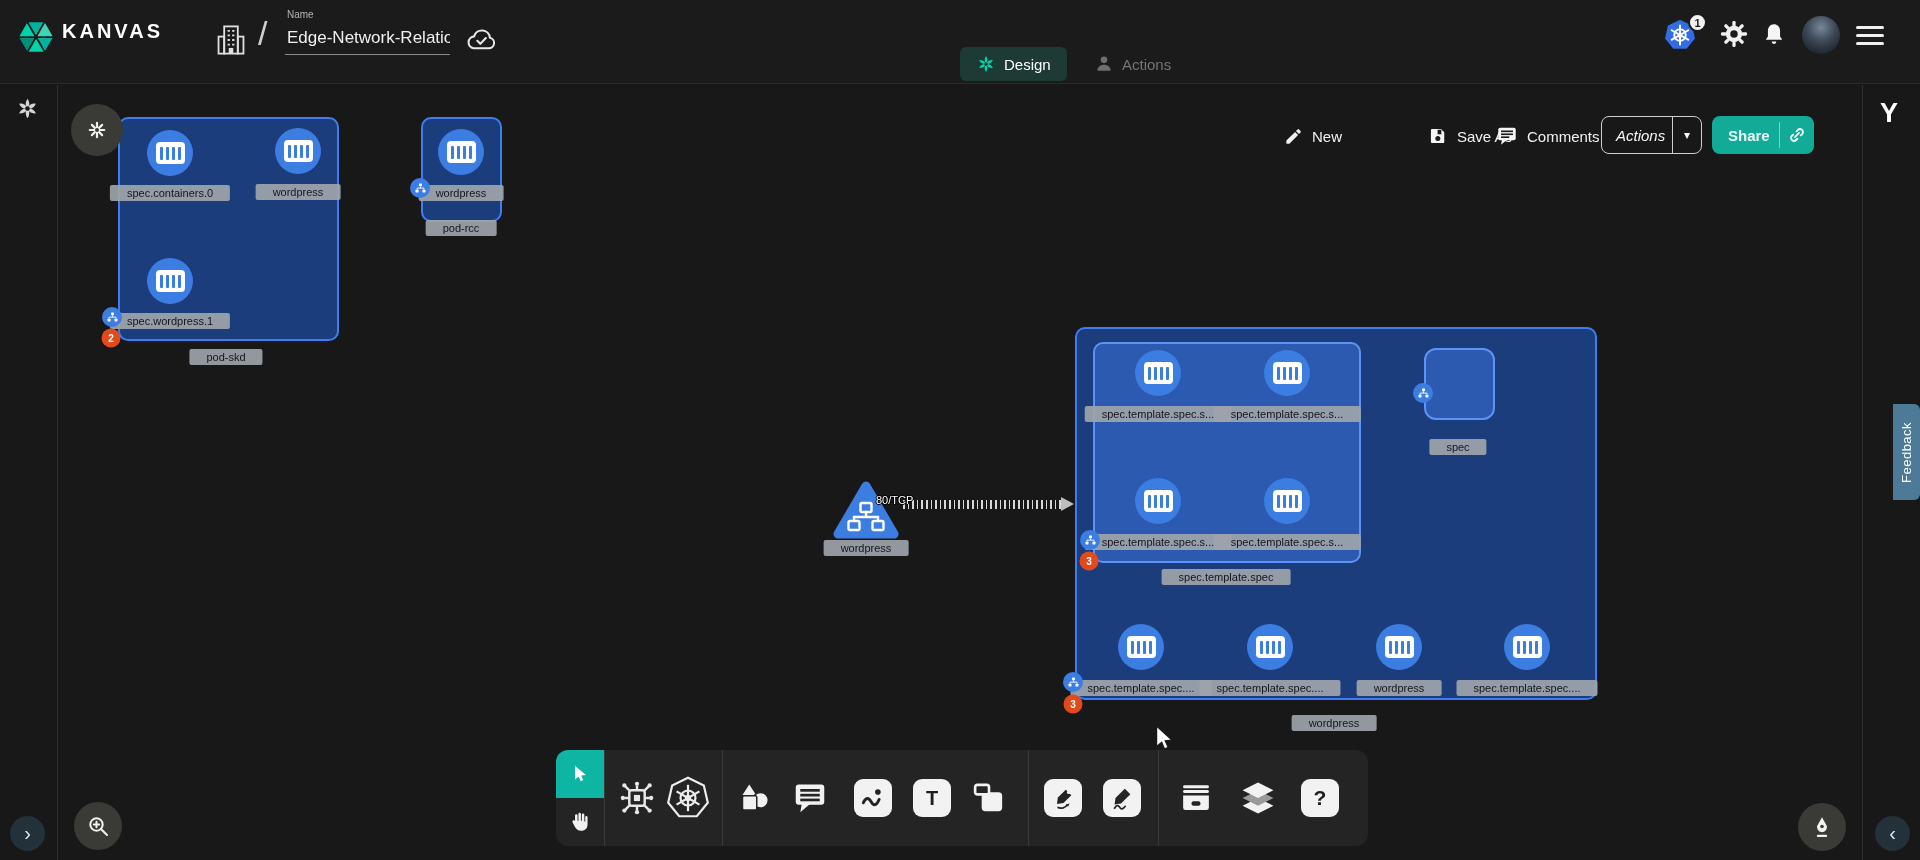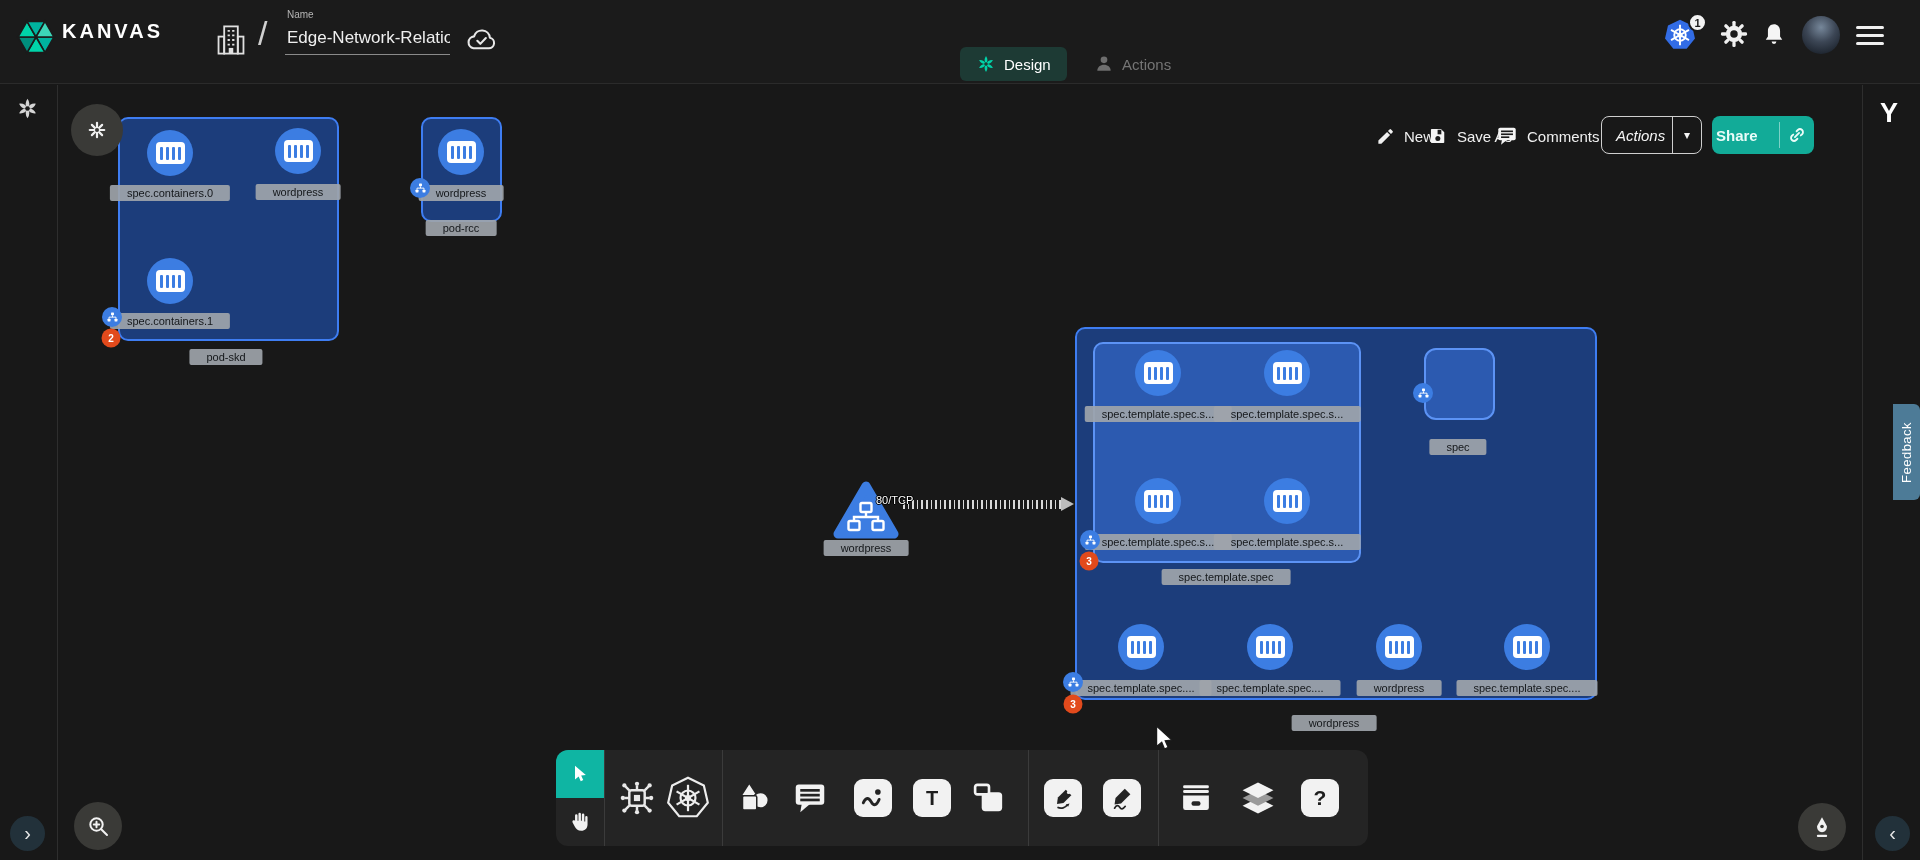--- a/index.html
+++ b/index.html
@@ -24,21 +24,21 @@
   .burger span { display:block; width:28px; height:3px; background:#f0f0f0; border-radius:2px; margin-bottom:5px; }
 
   
   .act-label { color:#f0f0f0; font-size:15px; }
   .act-item { position:absolute; top:118px; height:36px; display:flex; align-items:center; gap:9px; cursor:pointer; z-index:30;}
   .actions-btn { position:absolute; left:1601px; top:116px; width:101px; height:38px; border:1px solid #cfcfcf; border-radius:8px; display:flex; align-items:center; color:#f5f5f5; font-size:15px; z-index:30;}
   .actions-btn .lbl { padding-left:14px; flex:1;font-style:italic; }
   .actions-btn .vdiv { width:1px; height:100%; background:#cfcfcf; }
   .actions-btn .caret { width:28px; text-align:center; font-size:12px; }
   .share-btn { position:absolute; left:1712px; top:116px; width:102px; height:38px; background:#12ab98; border-radius:8px; display:flex; align-items:center; color:#eafcf8; font-size:15px; font-weight:700; z-index:30;}
-  .share-btn .lbl { padding-left:4px; flex:1; }
+  .share-btn .lbl { padding-left:16px; flex:1; }
   .share-btn .vdiv { width:1px; height:70%; background:rgba(255,255,255,.45); }
   .share-btn .linkwrap { width:34px; display:flex; justify-content:center; }
 
   
   .vline { position:absolute; top:85px; bottom:0; width:1px; background:#2e2e2e; }
   .feedback { position:absolute; left:1893px; top:404px; width:27px; height:96px; background:#4d7b97; border-radius:6px 0 0 6px; color:#fff; font-size:13px; display:flex; align-items:center; justify-content:center; writing-mode:vertical-rl; transform:rotate(180deg); letter-spacing:.5px; z-index:20;}
   .ytoggle { position:absolute; left:1880px; top:98px; color:#fff; font-size:27px; font-weight:700; z-index:20;}
   .circ-btn { position:absolute; border-radius:50%; display:flex; align-items:center; justify-content:center; z-index:25;}
   .dark-circ { background:#3a3a37; }
   .slate-circ { background:#22313a; color:#e8e8e8; font-size:20px; }
@@ -185,21 +185,21 @@
       <path d="M50 50 Q34 30 50 8 Q66 30 50 50" transform="rotate(180 50 50)"></path>
       <path d="M50 50 Q34 30 50 8 Q66 30 50 50" transform="rotate(240 50 50)"></path>
       <path d="M50 50 Q34 30 50 8 Q66 30 50 50" transform="rotate(300 50 50)"></path>
     </g>
     <circle cx="50" cy="50" r="10" fill="#181818"></circle>
   </svg>
 
   <div class="ytoggle">Y</div>
   <div class="feedback">Feedback</div>
 
-  <div class="act-item" style="left:1376px">
+  <div class="act-item" style="left:1284px">
     <svg width="19" height="19" viewBox="0 0 24 24">
       <path fill="#f0f0f0" d="M3 17.2V21h3.8L17.8 10 14 6.2 3 17.2zM18.9 8.9l2-2a1.3 1.3 0 000-1.9l-1.9-1.9a1.3 1.3 0 00-1.9 0l-2 2 3.8 3.8z"></path>
     </svg>
     <span class="act-label">New</span>
   </div>
 
   <div class="act-item" style="left:1428px">
     <svg width="20" height="20" viewBox="0 0 24 24">
       <path d="M4.5 3.5h11l4 4v12a1 1 0 01-1 1h-14a1 1 0 01-1-1v-15a1 1 0 011-1z" fill="#f5f5f5"></path>
       <rect x="11.5" y="4.5" width="4.5" height="5.5" fill="#1b1b1b"></rect>
@@ -273,21 +273,21 @@
   <div class="k-node" style="left:170px;top:281px">
       <div class="cont-ico">
         <i></i>
         <i></i>
         <i></i>
         <i></i>
       </div>
     </div>
   <div class="k-label" style="left:170px;top:193px">spec.containers.0</div>
   <div class="k-label" style="left:298px;top:192px">wordpress</div>
-  <div class="k-label" style="left:170px;top:321px">spec.containers.1</div>
+  <div class="k-label" style="left:170px;top:321px">spec.wordpress.1</div>
   <div class="edge-ico" style="left:112px;top:317px">
     <svg width="11" height="11" viewBox="0 0 12 12">
         <g fill="#fff">
           <rect x="4.4" y="0.6" width="3.2" height="3" rx="0.5"></rect>
           <rect x="0.6" y="7.4" width="3.2" height="3" rx="0.5"></rect>
           <rect x="8.2" y="7.4" width="3.2" height="3" rx="0.5"></rect>
         </g>
         <path d="M6 3.6v2M2.2 7.4V5.6h7.6v1.8" stroke="#fff" fill="none" stroke-width="1"></path>
       </svg>
   </div>

